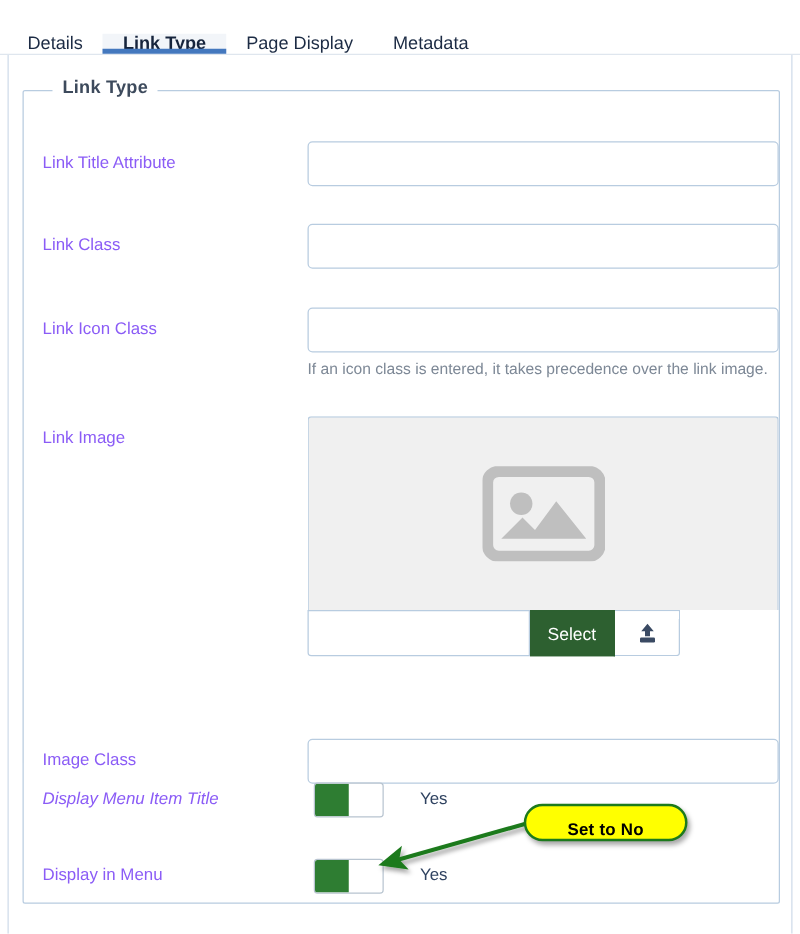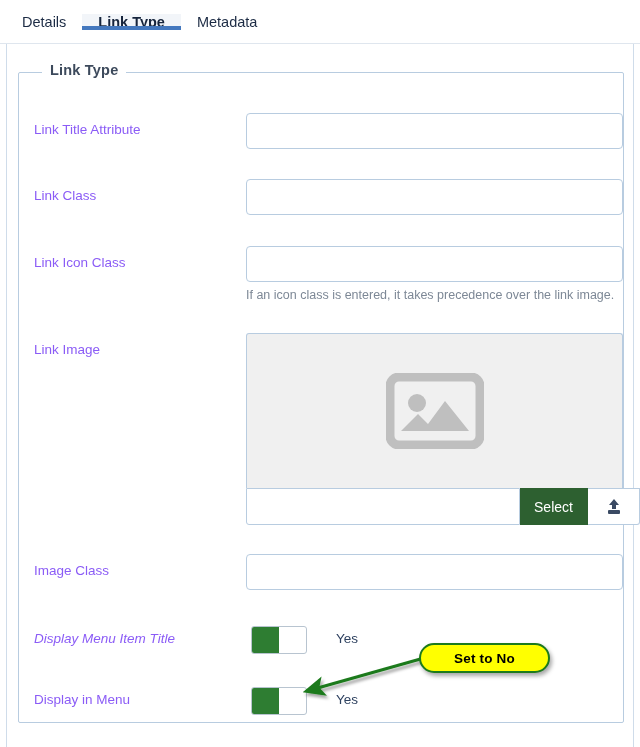--- a/index.html
+++ b/index.html
@@ -22,21 +22,21 @@
   .tabbar {
     position: absolute;
     left: 0;
     top: 0;
     width: 640px;
     height: 44px;
     box-sizing: border-box;
     border-bottom: 1px solid #dfe6ee;
     background: #ffffff;
     display: flex;
-    align-items: center;
+    align-items: flex-end;
     padding-left: 6px;
   }
   .tab {
     position: relative;
     display: flex;
     align-items: center;
     padding: 0 16px;
     font-size: 14.5px;
     color: #1c2b44;
     cursor: pointer;
@@ -149,21 +149,21 @@
     display: flex;
     align-items: center;
     justify-content: center;
   }
   .imgicon { display: block; }
 
   .pickrow {
     position: absolute;
     left: 227px;
     top: 155px;
-    width: 394px;
+    width: 298px;
     height: 37px;
     box-sizing: border-box;
     display: flex;
     align-items: stretch;
   }
   .pickinput {
     flex: 1 1 auto;
     box-sizing: border-box;
     border: 1px solid #b8cce0;
     border-radius: 0 0 0 3px;
@@ -245,38 +245,41 @@
     position: absolute;
     left: 419px;
     top: 643px;
     width: 131px;
     height: 30px;
     box-sizing: border-box;
     background: #ffff00;
     border: 2px solid #1c7a1c;
     border-radius: 15px;
     display: flex;
-    align-items: center;
+    align-items: flex-end;
     justify-content: center;
     font-size: 13.5px;
     font-weight: bold;
     color: #000000;
     letter-spacing: .2px;
     box-shadow: 2px 3px 4px rgba(0,0,0,.35);
   }
 </style>
 </head>
 <body>
 
 <div class="tabbar">
   <div class="tab">
     <span>Details</span>
   </div>
   <div class="tab active">
     <span>Link Type</span>
+  </div>
+  <div class="tab">
+    <span>Page Display</span>
   </div>
   <div class="tab">
     <span>Metadata</span>
   </div>
 </div>
 
 <div class="panel">
 
   <div class="fieldset">
     <div class="legend">Link Type</div>
@@ -315,21 +318,21 @@
         </div>
         <div class="uploadbtn">
           <svg width="18" height="18" viewBox="0 0 18 18" aria-hidden="true">
             <path d="M9 1 L14 7 L11 7 L11 11 L7 11 L7 7 L4 7 Z" fill="#3a4a63"></path>
             <rect x="3" y="12" width="12" height="4" rx="1" fill="#3a4a63"></rect>
           </svg>
         </div>
       </div>
     </div>
 
-    <div class="row" style="top:481px;height:36px;">
+    <div class="row" style="top:518px;height:36px;">
       <div class="lbl" style="top:9px;">Image Class</div>
       <input class="fld" type="text" style="top: 0px;" placeholder="">
     </div>
 
     <div class="row" style="top:553px;height:28px;">
       <div class="lbl" style="top:5px;font-style:italic;">Display Menu Item Title</div>
       <div class="toggle" style="top:0;">
         <div class="knobfill"></div>
       </div>
       <div class="togglelabel" style="top:5px;">Yes</div>

